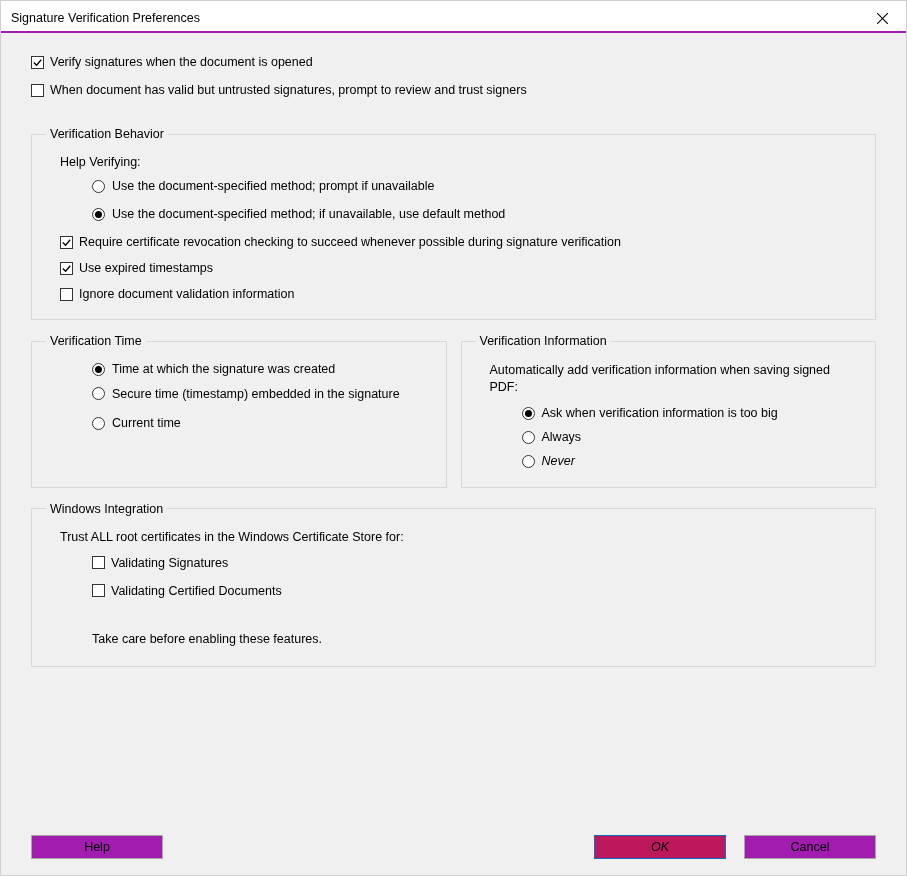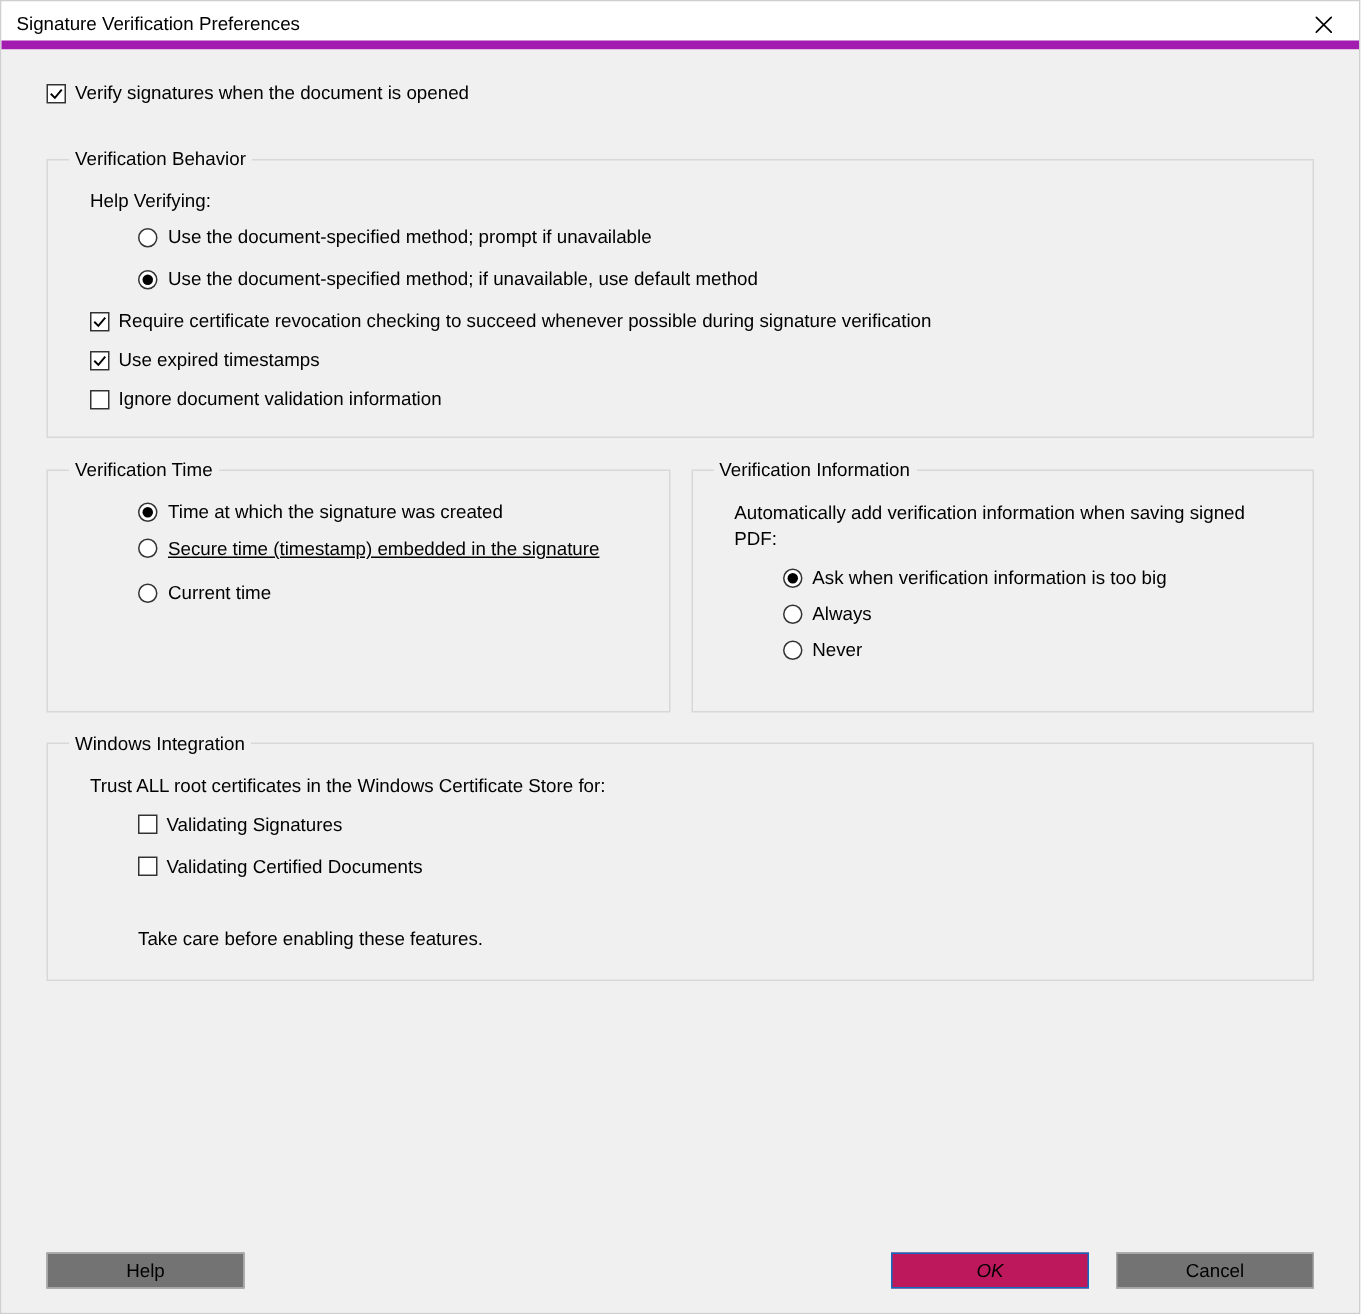--- a/index.html
+++ b/index.html
@@ -21,21 +21,21 @@
     background: #fff;
     display: flex;
     flex-direction: column;
   }
   .titlebar {
     display: flex;
     align-items: center;
     justify-content: space-between;
     height: 32px;
     padding: 4px 4px 0 10px;
-    border-bottom: 6px solid #a21caf;
+    border-bottom: 2px solid #a21caf;
     background: #fff;
   }
   .titlebar-title { font-size: 12.5px; }
   .close-btn {
     width: 40px;
     height: 28px;
     display: flex;
     align-items: center;
     justify-content: center;
     cursor: pointer;
@@ -117,21 +117,21 @@
     height: 7px;
     background: #000;
     border-radius: 50%;
   }
   .radio-multiline {
     display: flex;
     align-items: flex-start;
     gap: 7px;
     margin: 6px 0 14px 46px;
   }
-  .radio-multiline .label { line-height: 1.3; text-decoration: underline; }
+  .radio-multiline .label { line-height: 1.3; }
   .combo-row {
     display: flex;
     align-items: center;
     gap: 7px;
     margin: 6px 0 14px 46px;
   }
   .select {
     margin-left: 40px;
     width: 252px;
     height: 22px;
@@ -173,21 +173,21 @@
   .footer {
     margin-top: auto;
     display: flex;
     align-items: center;
     padding-top: 10px;
   }
   .btn {
     height: 24px;
     min-width: 132px;
     border: 1px solid #a7a7a7;
-    background: #737373;
+    background: #a21caf;
     display: inline-flex;
     align-items: center;
     justify-content: center;
     font-size: 12.5px;
     cursor: pointer;
   }
   .btn.primary {
     border: 1.5px solid #0f6bbf;
     background: #be185d;
     font-style: italic;
@@ -217,20 +217,24 @@
 
     <div class="top-checks">
       <div class="check-row">
         <span class="checkbox checked">
             <svg viewBox="0 0 12 12">
               <polyline points="2,6 5,9 10,3" fill="none" stroke="#000" stroke-width="1.4"></polyline>
             </svg>
           </span>
         <span>Verify signatures when the document is opened</span>
       </div>
+      <div class="check-row">
+        <span class="checkbox"></span>
+        <span>When document has valid but untrusted signatures, prompt to review and trust signers</span>
+      </div>
     </div>
 
     <fieldset class="group">
       <legend>Verification Behavior</legend>
       <div class="subtitle">Help Verifying:</div>
 
       <div class="radio-row">
         <span class="radio"></span>
         <span>Use the document-specified method; prompt if unavailable</span>
       </div>
@@ -282,21 +286,21 @@
         <legend>Verification Information</legend>
         <div class="info-sub">Automatically add verification information when saving signed PDF:</div>
         <div class="radio-row tight">
           <span class="radio selected"></span>
           <span>Ask when verification information is too big</span>
         </div>
         <div class="radio-row tight">
           <span class="radio"></span>
           <span>Always</span>
         </div>
-        <div class="radio-row" style="margin-bottom:20px;">
+        <div class="radio-row" style="margin-bottom:5px;font-style:italic;">
           <span class="radio"></span>
           <span>Never</span>
         </div>
       </fieldset>
     </div>
 
     <fieldset class="group">
       <legend>Windows Integration</legend>
       <div class="win-sub">Trust ALL root certificates in the Windows Certificate Store for:</div>
       <div class="winint-checks">

